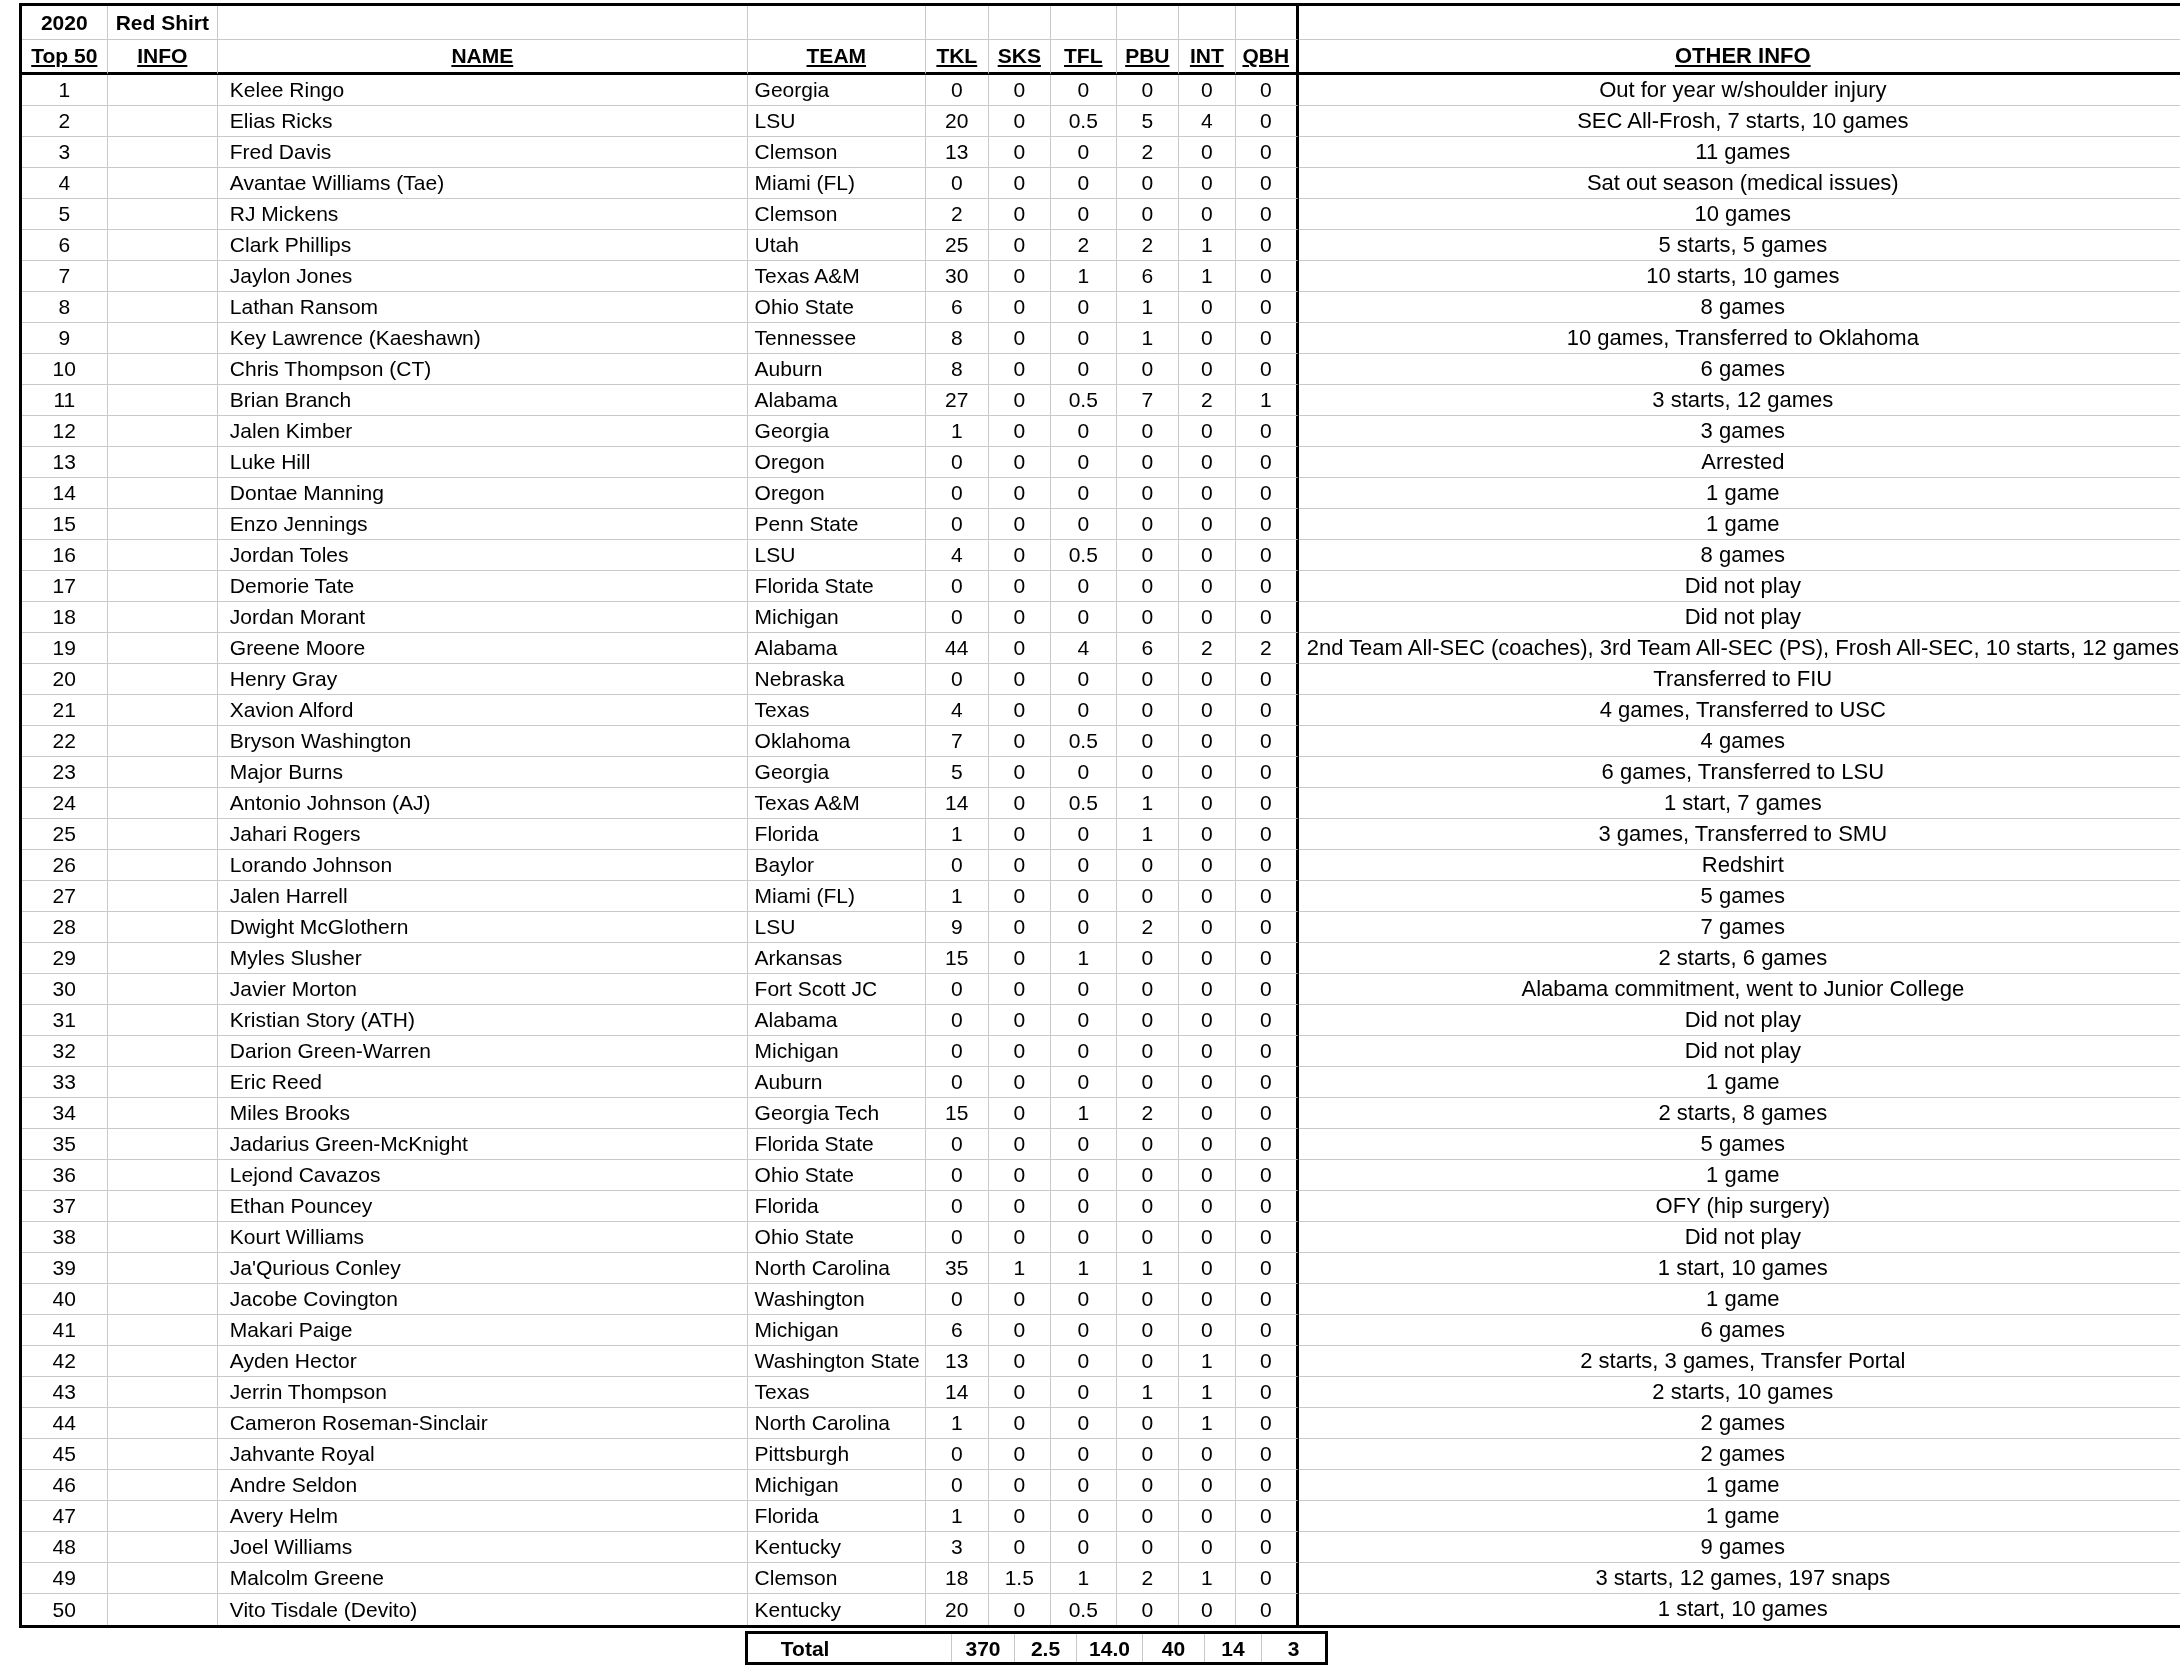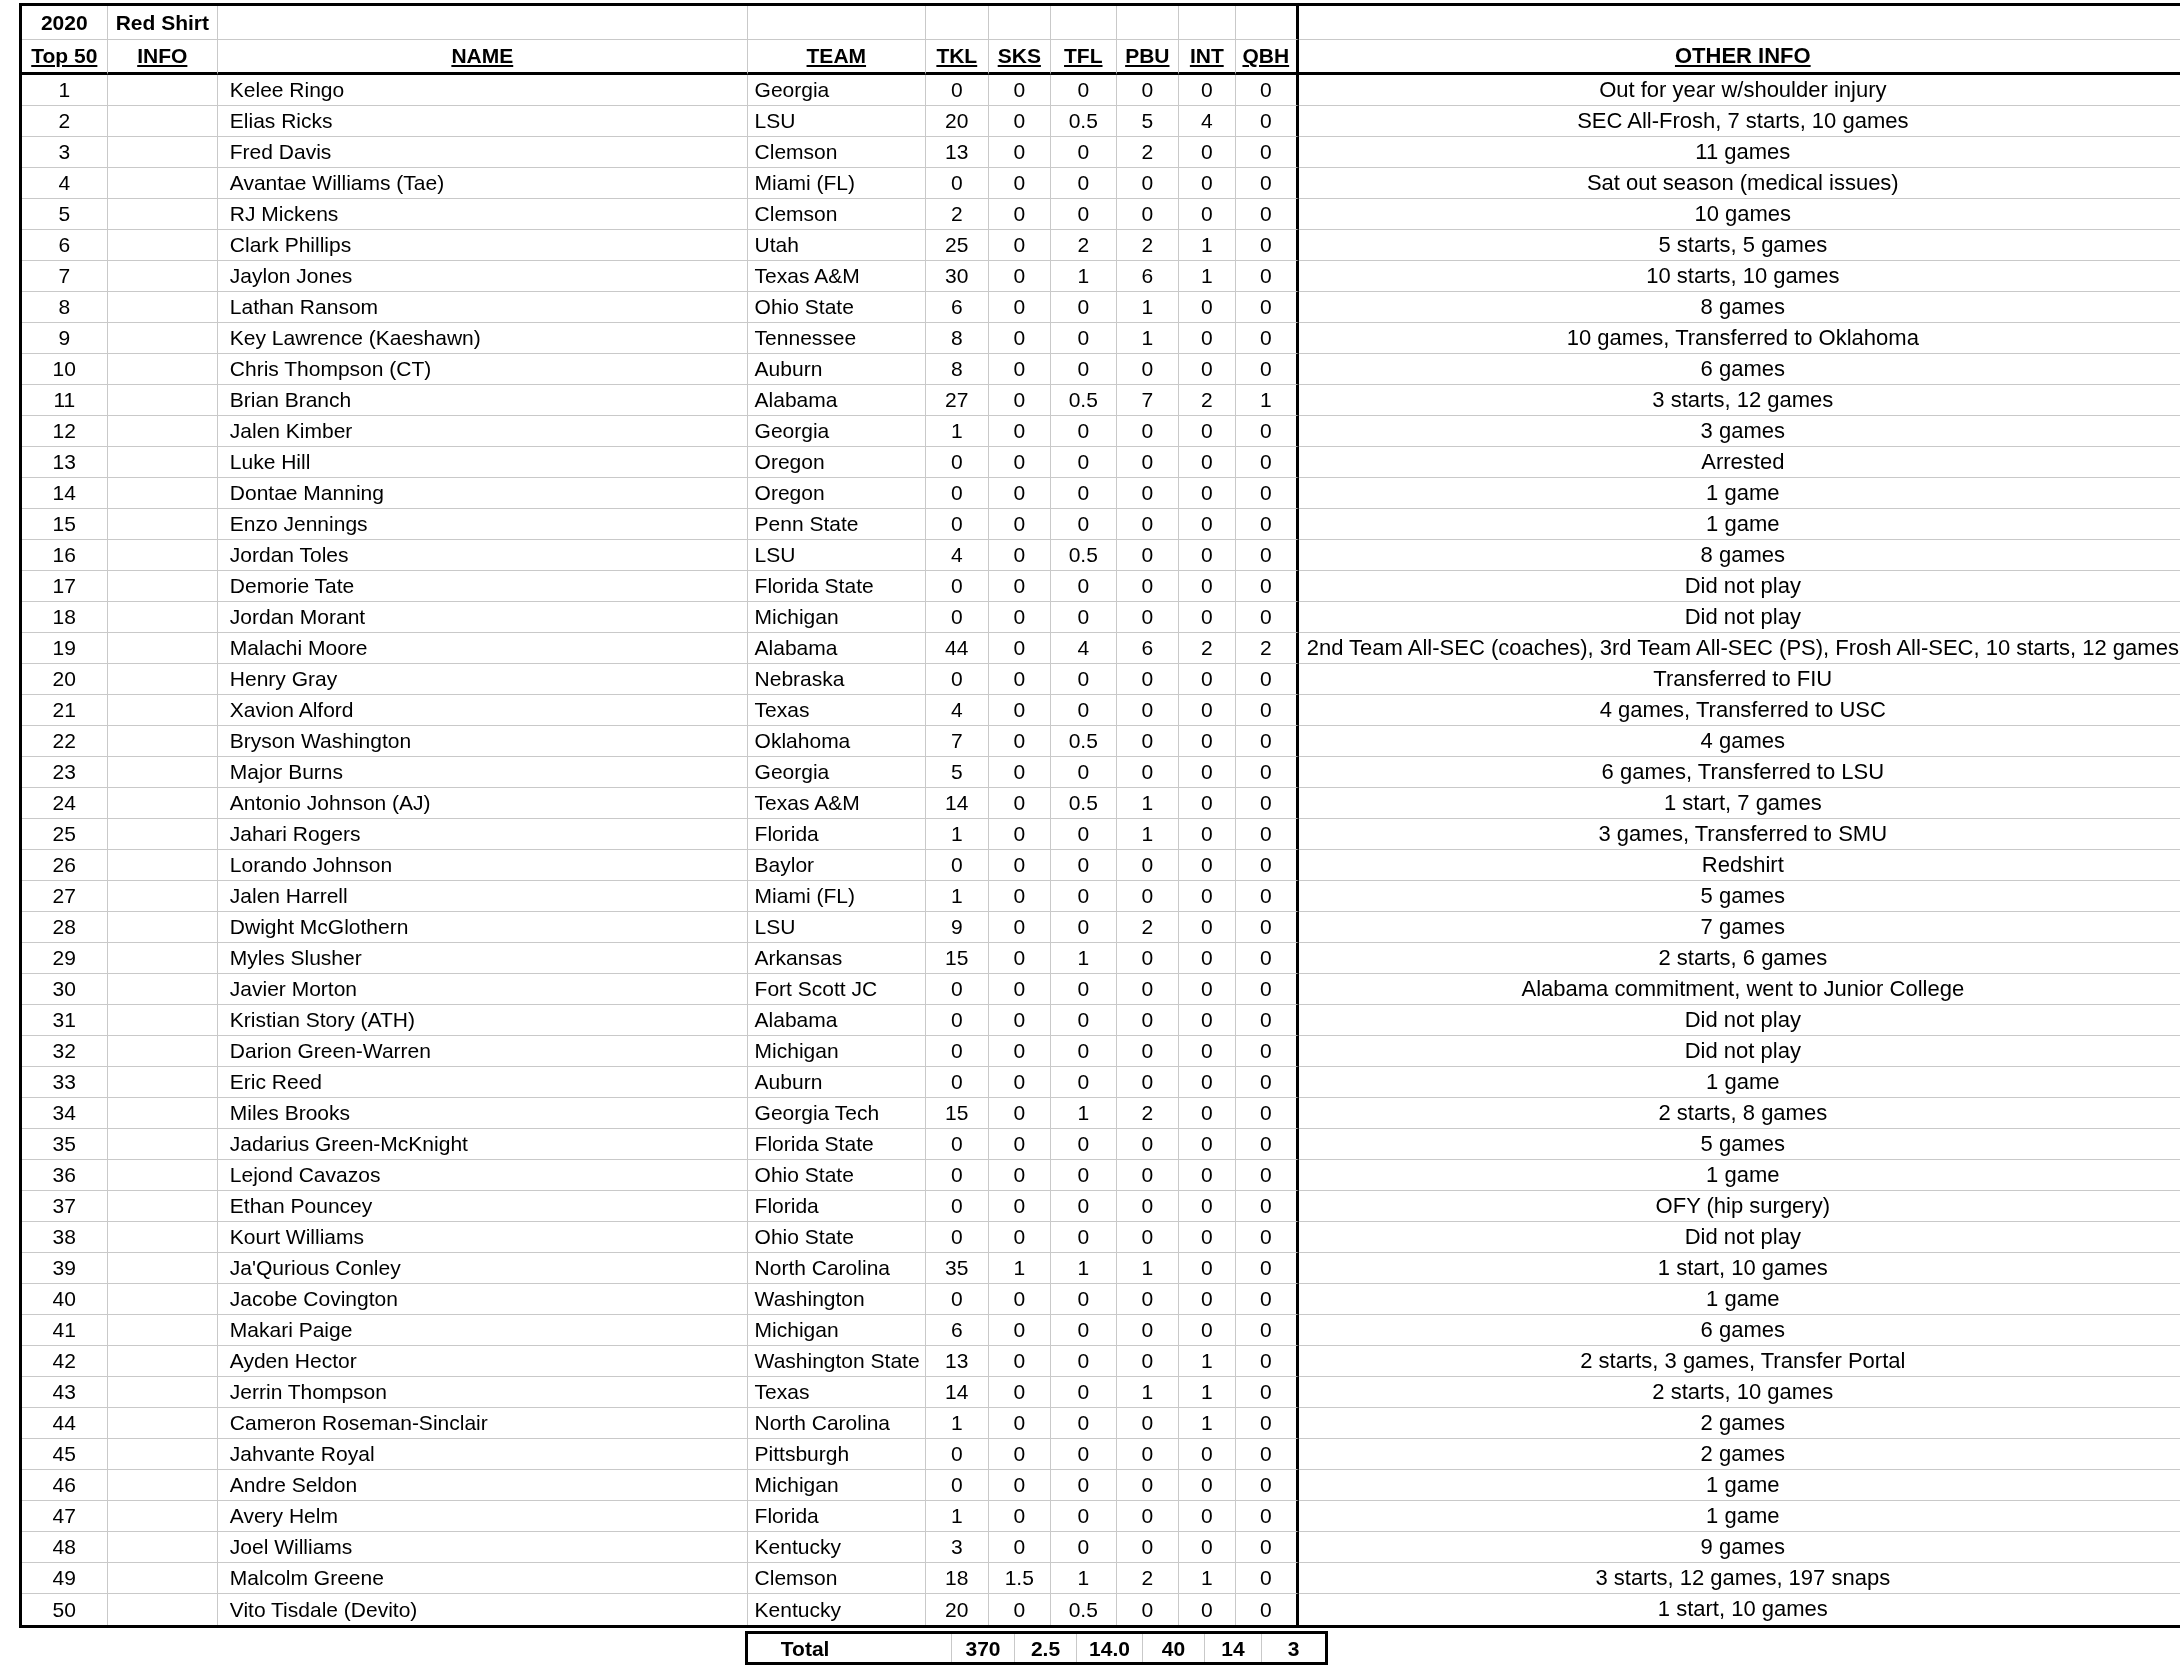--- a/index.html
+++ b/index.html
@@ -295,21 +295,21 @@
   <div class="c stat">0</div>
   <div class="c stat">0</div>
   <div class="c stat">0</div>
   <div class="c stat">0</div>
   <div class="c stat">0</div>
   <div class="c stat thick-right">0</div>
   <div class="c other">Did not play</div>
 
   <div class="c rank">19</div>
   <div class="c redshirt"></div>
-  <div class="c name">Malachi Moore</div>
+  <div class="c name">Greene Moore</div>
   <div class="c team">Alabama</div>
   <div class="c stat">44</div>
   <div class="c stat">0</div>
   <div class="c stat">4</div>
   <div class="c stat">6</div>
   <div class="c stat">2</div>
   <div class="c stat thick-right">2</div>
   <div class="c other">2nd Team All-SEC (coaches), 3rd Team All-SEC (PS), Frosh All-SEC, 10 starts, 12 games</div>
 
   <div class="c rank">20</div>

